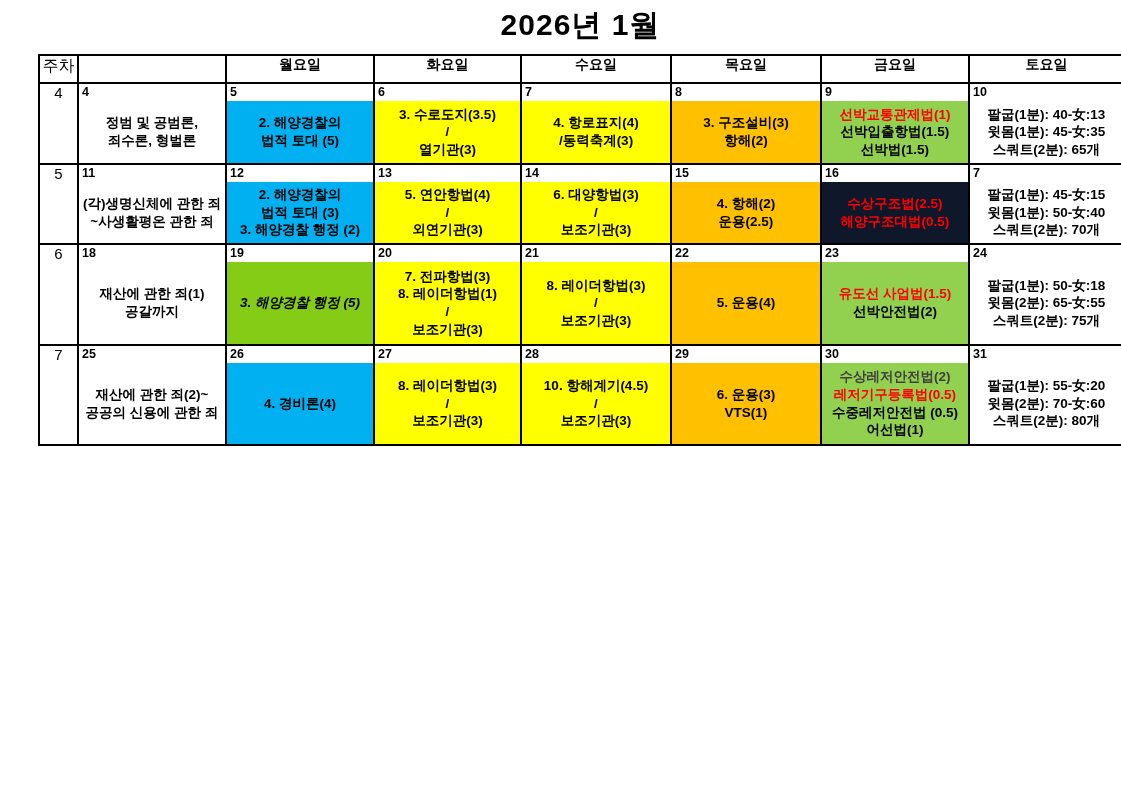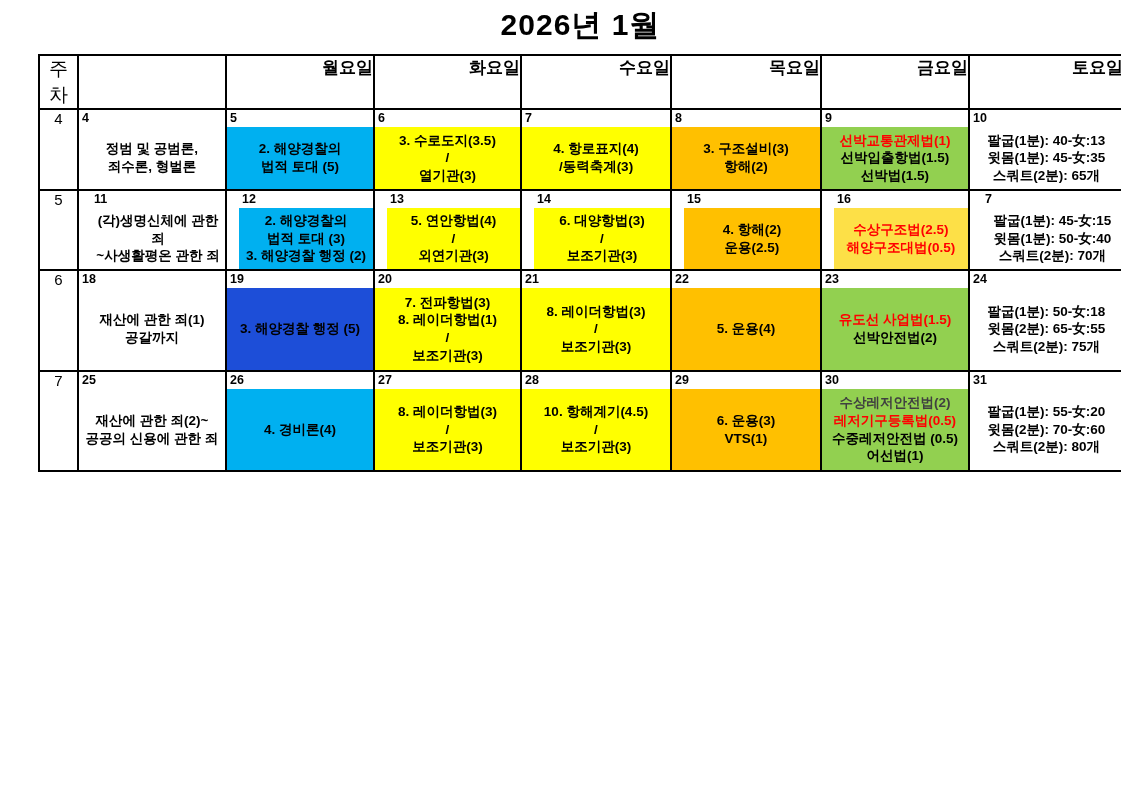--- a/index.html
+++ b/index.html
@@ -25,44 +25,44 @@
     margin: 8px 0 0 18px;
   }
   table.calendar td, table.calendar th {
     border: 2px solid #000;
     padding: 0;
     vertical-align: top;
     overflow: hidden;
   }
   thead th {
     height: 28px;
-    font-size: 17px;
+    font-size: 14px;
     font-weight: bold;
-    text-align: right;
+    text-align: center;
     vertical-align: middle;
     padding: 2px 0;
   }
   thead th.week-col-header {
-    font-size: 19px;
+    font-size: 16px;
     font-weight: normal;
     text-align: center;
   }
   td.week-no {
     text-align: center;
     vertical-align: middle;
     font-size: 15px;
     font-weight: normal;
   }
   .cell-wrap {
     display: flex;
     flex-direction: column;
     width: 100%;
   }
   tr.wr0 .cell-wrap { height: 79px; }
-  tr.wr1 .cell-wrap { height: 78px; padding-left: 12px; }
+  tr.wr1 .cell-wrap { height: 78px; }
   tr.wr2 .cell-wrap { height: 99px; }
   tr.wr3 .cell-wrap { height: 98px; }
   .date-num {
     flex: none;
     height: 17px;
     line-height: 16px;
     padding-left: 3px;
     font-size: 12.5px;
     font-weight: bold;
     text-align: left;
@@ -226,21 +226,21 @@
               <div class="date-num">15</div>
               <div class="cell-content" style="background: rgb(255, 192, 0);">
                 <div class="line">4. 항해(2)</div>
                 <div class="line">운용(2.5)</div>
               </div>
             </div>
           </td>
           <td>
             <div class="cell-wrap">
               <div class="date-num">16</div>
-              <div class="cell-content" style="background: #fde047;">
+              <div class="cell-content" style="background: #0f172a;">
                 <div class="line" style="color: rgb(255, 0, 0);">수상구조법(2.5)</div>
                 <div class="line" style="color: rgb(255, 0, 0);">해양구조대법(0.5)</div>
               </div>
             </div>
           </td>
           <td>
             <div class="cell-wrap">
               <div class="date-num">7</div>
               <div class="cell-content">
                 <div class="line">팔굽(1분): 45-女:15</div>
@@ -257,21 +257,21 @@
               <div class="date-num">18</div>
               <div class="cell-content">
                 <div class="line">재산에 관한 죄(1)</div>
                 <div class="line">공갈까지</div>
               </div>
             </div>
           </td>
           <td>
             <div class="cell-wrap">
               <div class="date-num">19</div>
-              <div class="cell-content" style="background: #1d4ed8;">
+              <div class="cell-content" style="background: #84cc16; font-style: italic;">
                 <div class="line">3. 해양경찰 행정 (5)</div>
               </div>
             </div>
           </td>
           <td>
             <div class="cell-wrap">
               <div class="date-num">20</div>
               <div class="cell-content" style="background: rgb(255, 255, 0);">
                 <div class="line">7. 전파항법(3)</div>
                 <div class="line">8. 레이더항법(1)</div>

